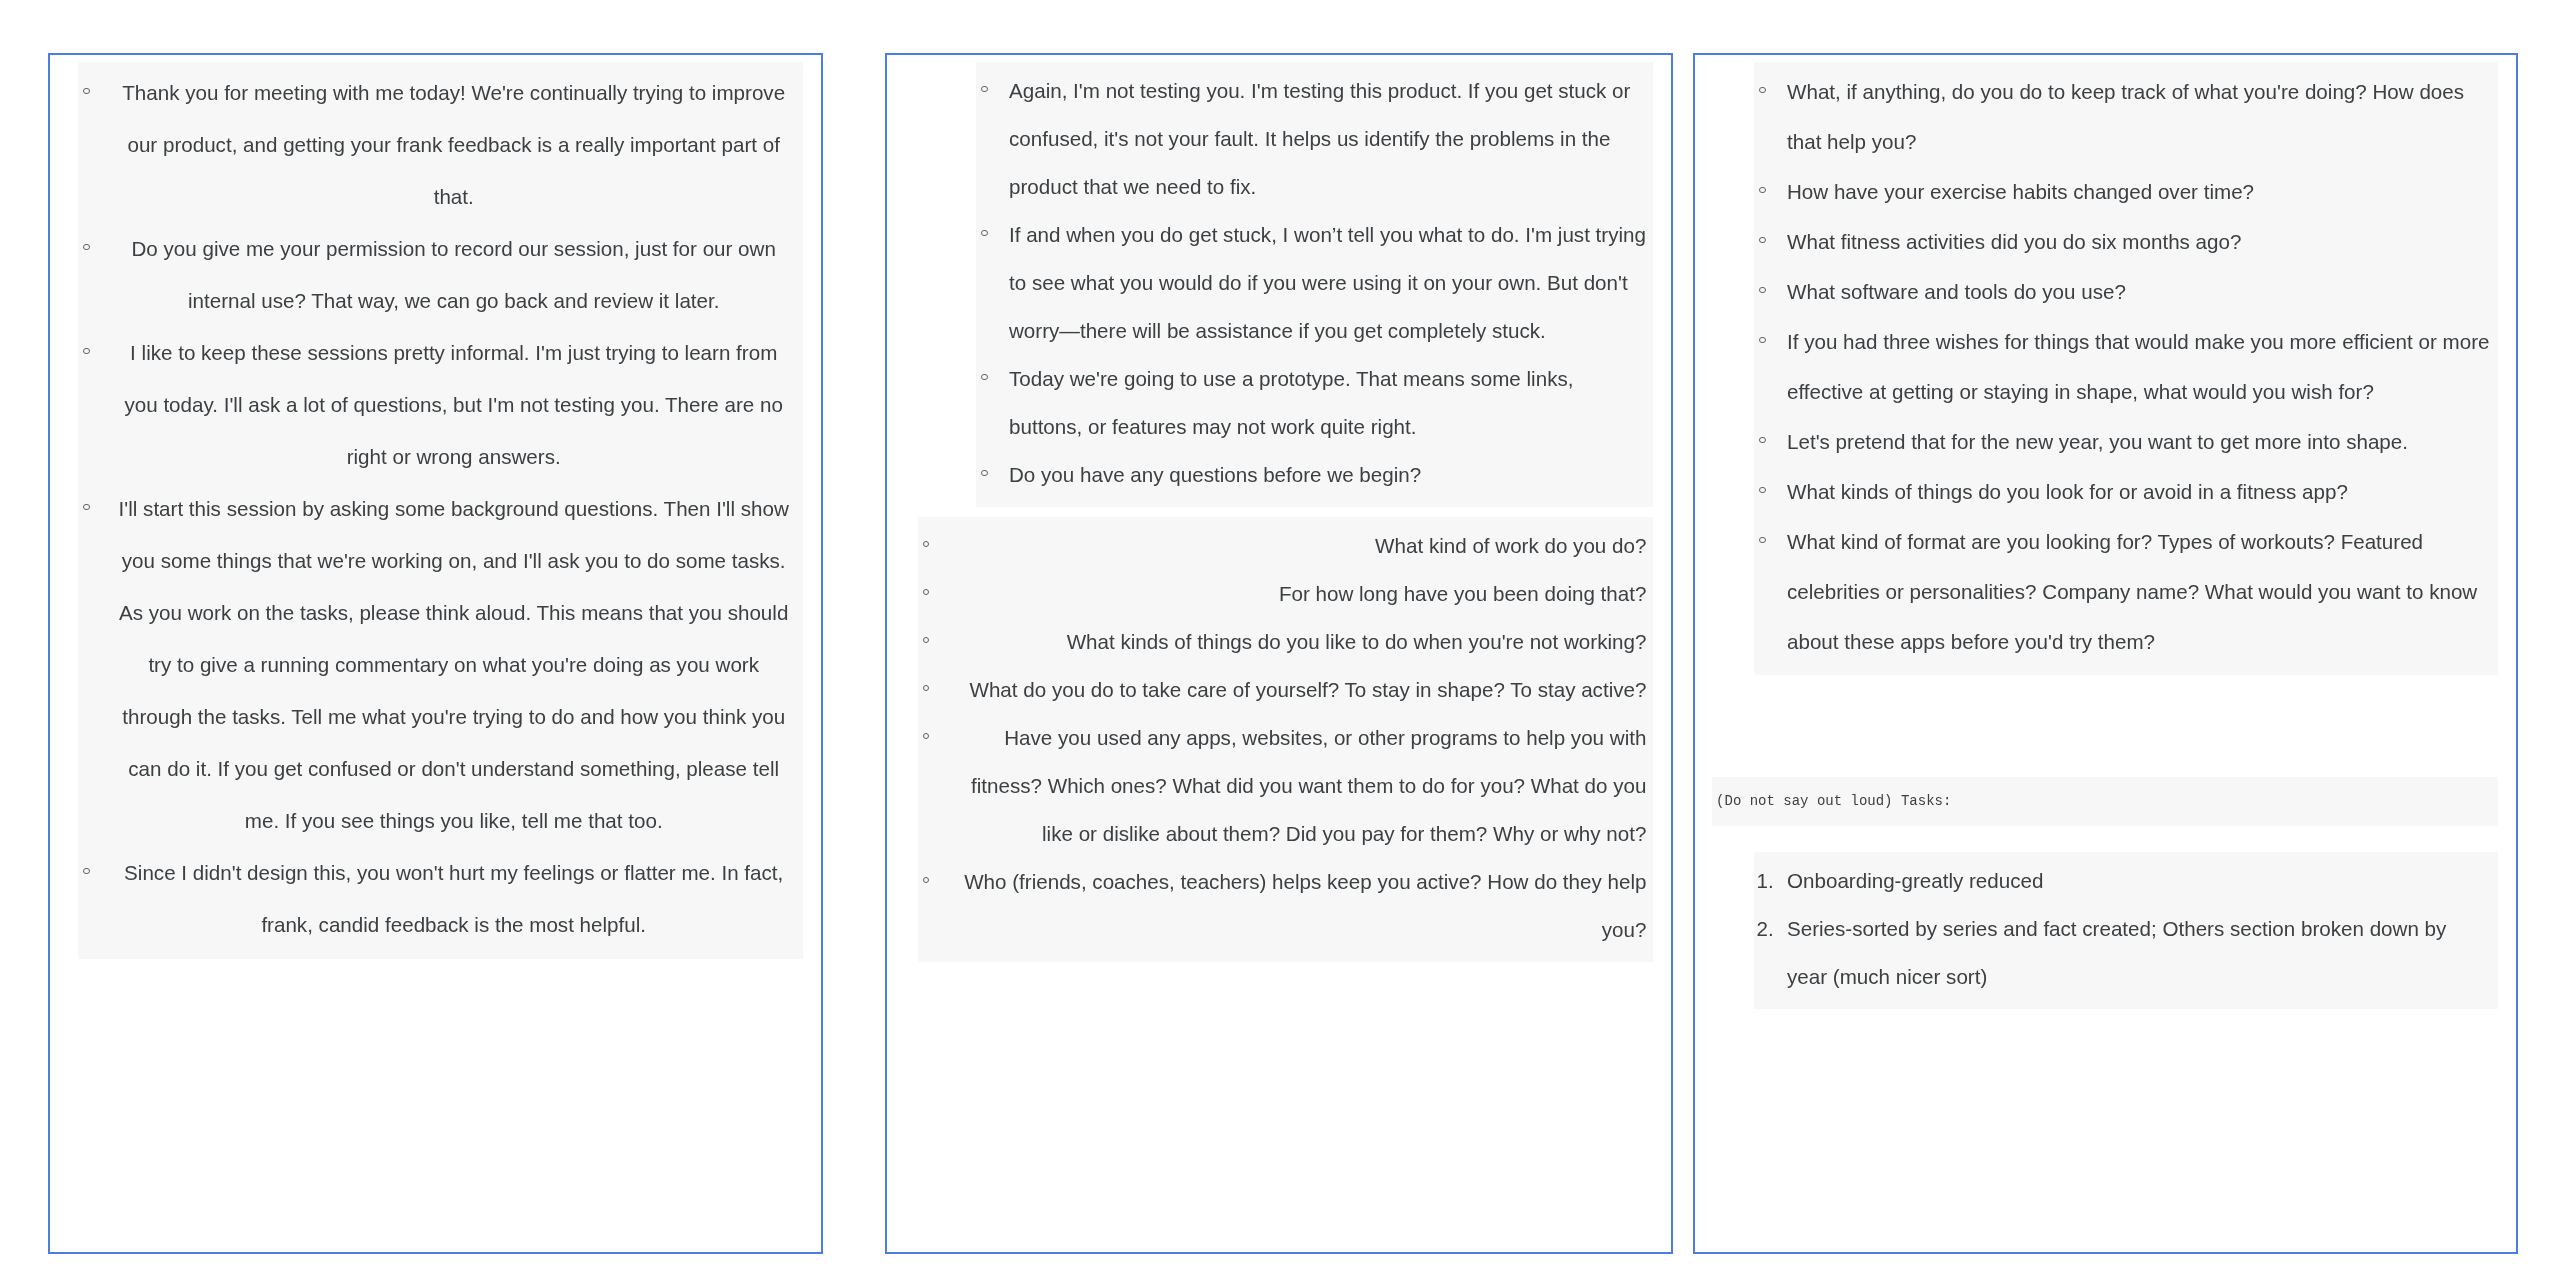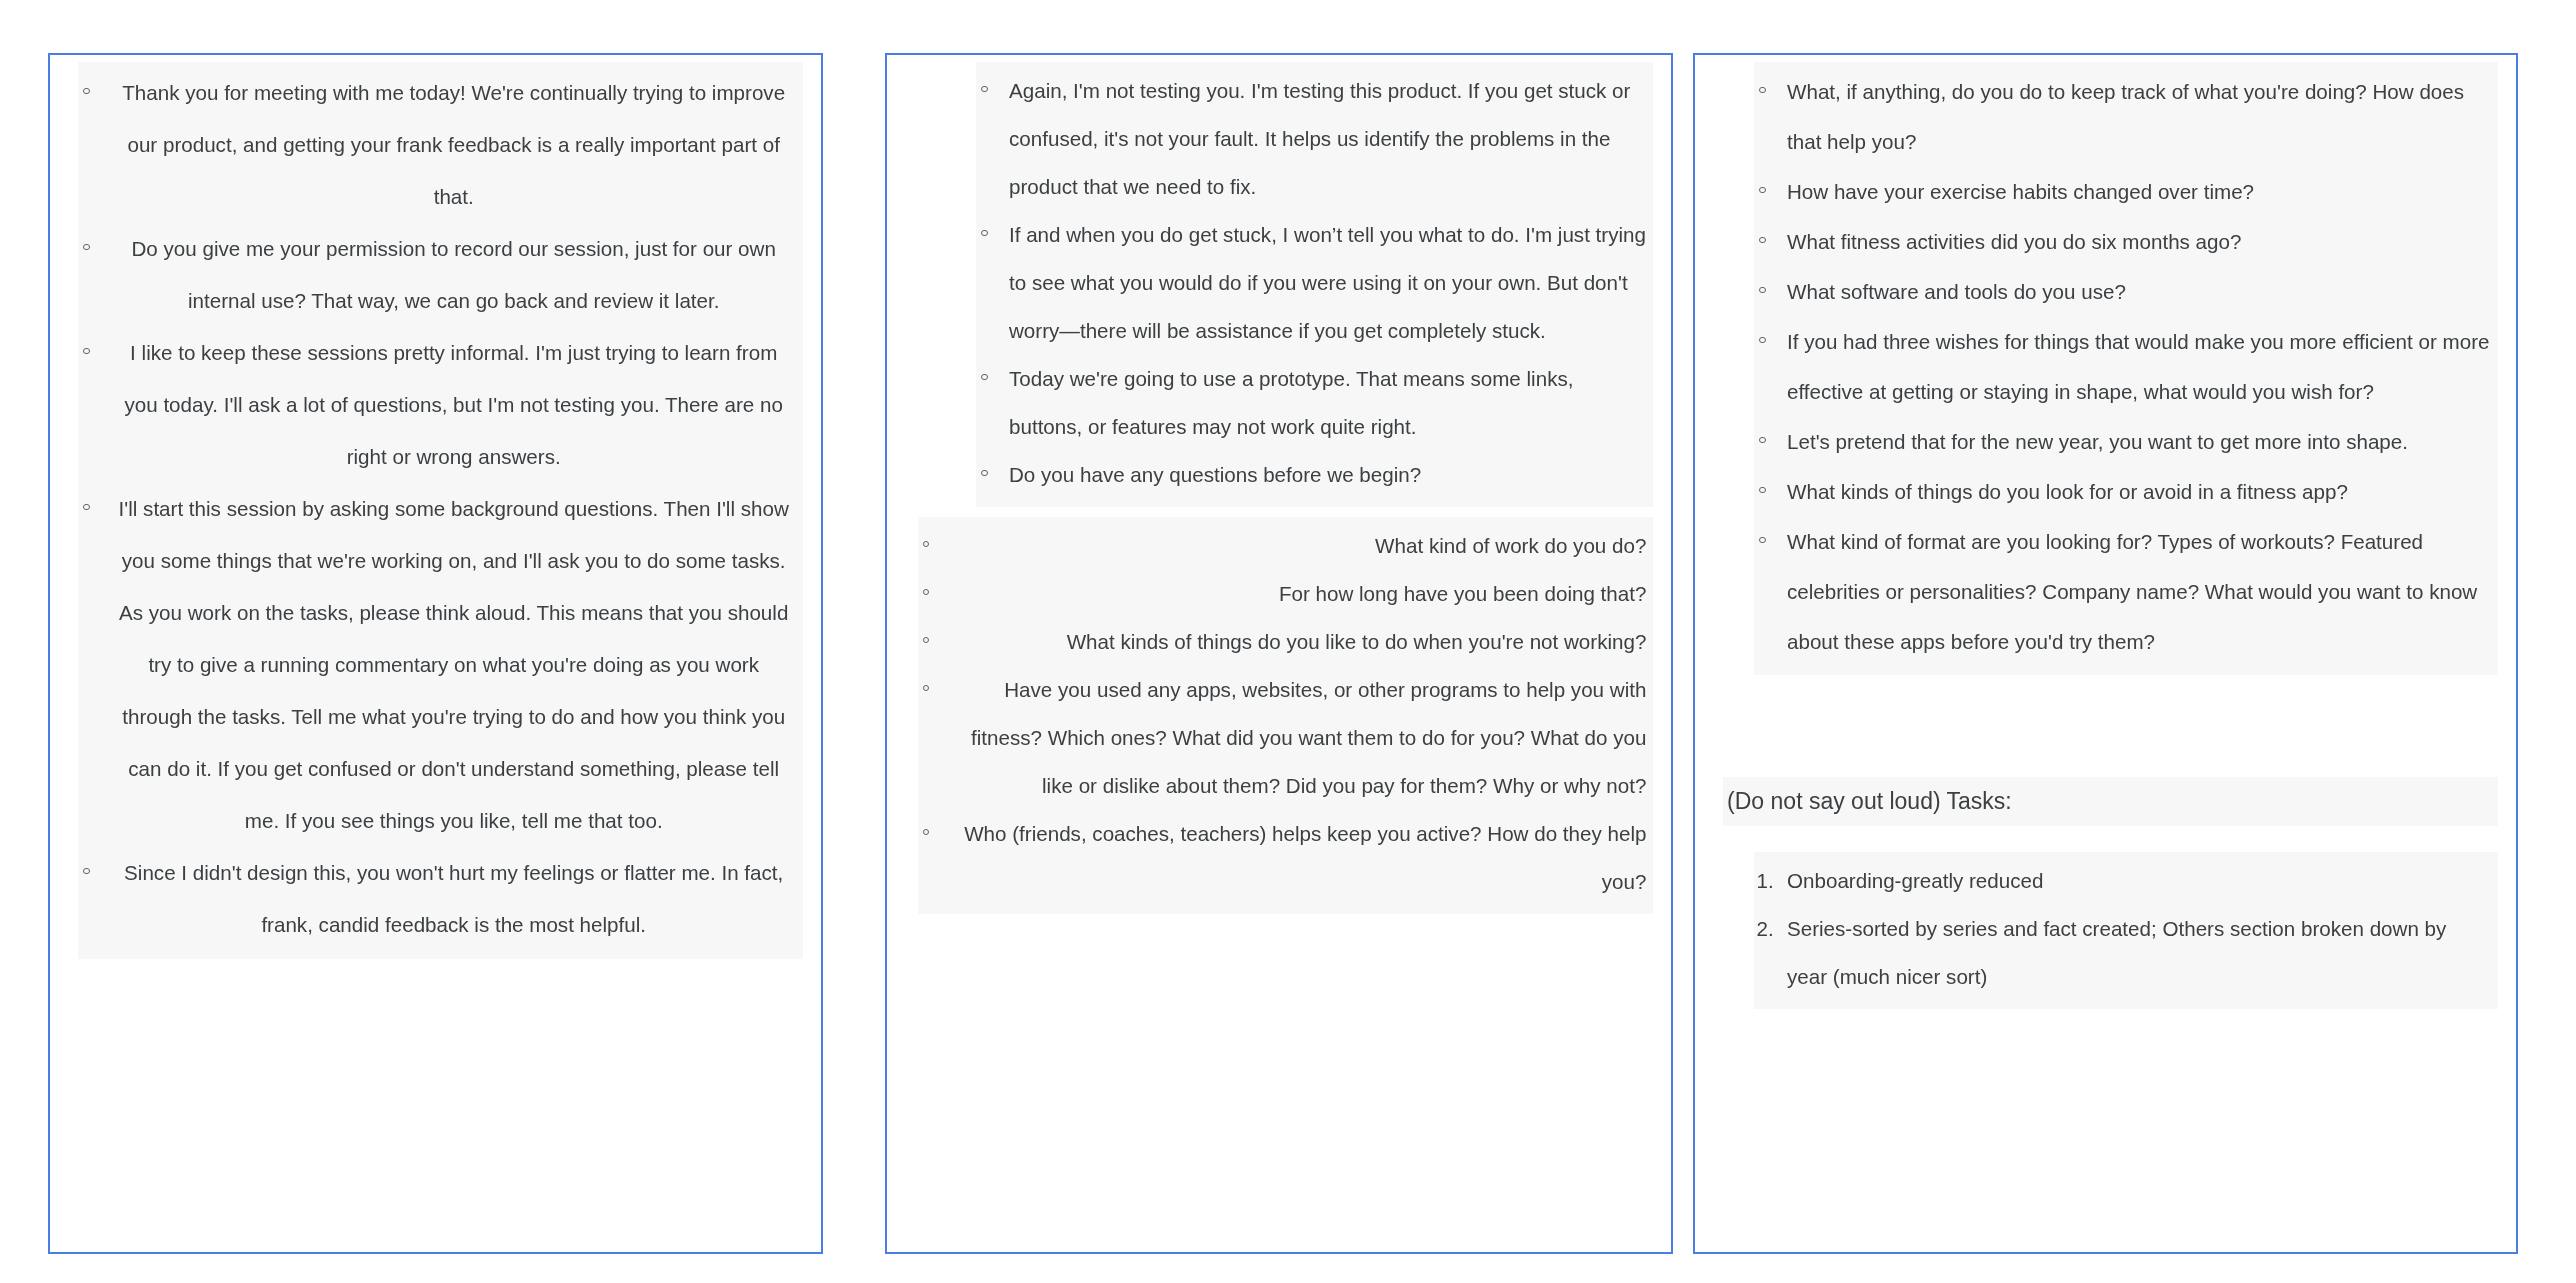--- a/index.html
+++ b/index.html
@@ -64,25 +64,26 @@
   #box1 .bullets-block { --lh: 52px; margin: 6.6px 18px 0 28px; text-align: center; }
 
   
   #box2 .nested-block { --lh: 48px; margin: 6.6px 18px 0 89px; }
   #box2 .top-block    { --lh: 48px; margin: 10px 18px 0 30.5px; text-align: right; }
 
   
   #box3 .bullets-block { --lh: 50px; margin: 6.6px 18px 0 59px; }
   #box3 .tasks-heading-strip {
     --lh: 49px;
-    margin: 102px 18px 0 28px;
+    margin: 102px 18px 0 17px;
     padding: 0 0 0 4.1px;
-    font-size: 23px;
+    font-size: 14px;
     line-height: 49px;
     background: var(--block-bg);
+    font-family: Liberation Mono, monospace;
   }
   #box3 .tasks-block { --lh: 48px; margin: 26px 18px 0 59px; }
 </style>
 </head>
 <body>
 
 <section class="box" id="box1">
   <ul class="block bullets-block">
       <li><span class="marker circle"></span><span>Thank you for meeting with me today! We're continually trying to improve our product, and getting your frank feedback is a really important part of that.</span></li>
       <li><span class="marker circle"></span><span>Do you give me your permission to record our session, just for our own internal use? That way, we can go back and review it later.</span></li>
@@ -96,20 +97,21 @@
   <ul class="block nested-block">
       <li><span class="marker circle"></span><span>Again, I'm not testing you. I'm testing this product. If you get stuck or confused, it's not your fault. It helps us identify the problems in the product that we need to fix.</span></li>
       <li><span class="marker circle"></span><span>If and when you do get stuck, I won’t tell you what to do. I'm just trying to see what you would do if you were using it on your own. But don't worry—there will be assistance if you get completely stuck.</span></li>
       <li><span class="marker circle"></span><span>Today we're going to use a prototype. That means some links, buttons, or features may not work quite right.</span></li>
       <li><span class="marker circle"></span><span>Do you have any questions before we begin?</span></li>
     </ul>
   <ul class="block top-block">
       <li><span class="marker circle"></span><span>What kind of work do you do?</span></li>
       <li><span class="marker circle"></span><span>For how long have you been doing that?</span></li>
       <li><span class="marker circle"></span><span>What kinds of things do you like to do when you're not working?</span></li>
+      <li><span class="marker circle"></span><span>What do you do to take care of yourself? To stay in shape? To stay active?</span></li>
       <li><span class="marker circle"></span><span>Have you used any apps, websites, or other programs to help you with fitness? Which ones? What did you want them to do for you? What do you like or dislike about them? Did you pay for them? Why or why not?</span></li>
       <li><span class="marker circle"></span><span>Who (friends, coaches, teachers) helps keep you active? How do they help you?</span></li>
     </ul>
 </section>
 
 <section class="box" id="box3">
   <ul class="block bullets-block">
       <li><span class="marker circle"></span><span>What, if anything, do you do to keep track of what you're doing? How does that help you?</span></li>
       <li><span class="marker circle"></span><span>How have your exercise habits changed over time?</span></li>
       <li><span class="marker circle"></span><span>What fitness activities did you do six months ago?</span></li>

